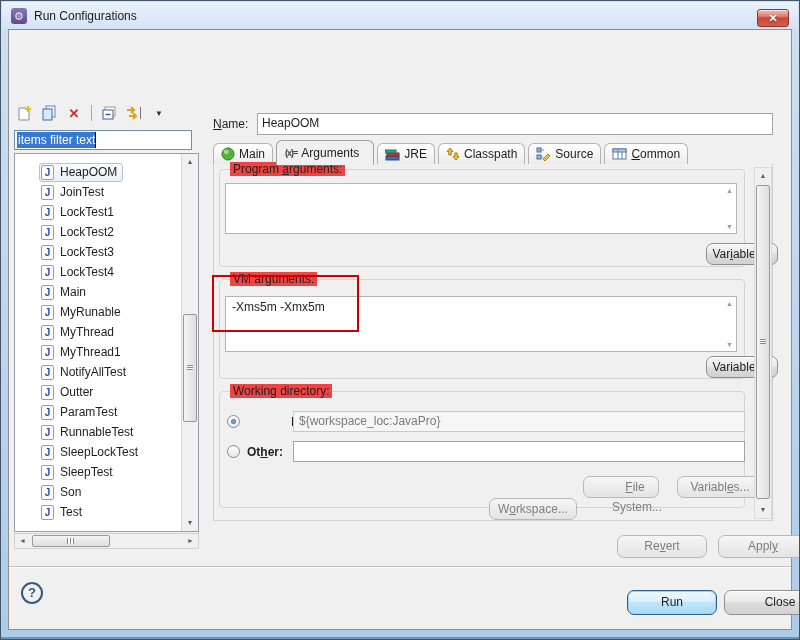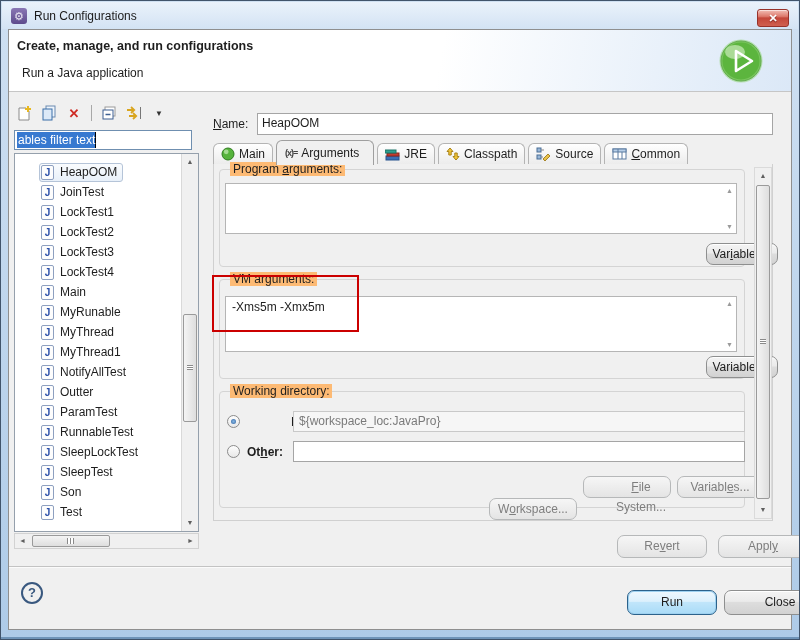--- a/index.html
+++ b/index.html
@@ -97,41 +97,41 @@
     border:1px solid #b4b4b4; border-bottom:none; border-radius:6px 6px 0 0;
     background:linear-gradient(#ffffff,#ececec); white-space:nowrap; }
   .tab.selected { height:25px; margin-bottom:-1px; background:#f0f0f0; z-index:2;
     border-color:#9f9f9f; padding:0 14px 0 8px; }
   .args-glyph { font-size:9px; font-weight:bold; color:#444; letter-spacing:-1px; }
 
   .tab-body { position:absolute; left:204px; top:134px; width:560px; height:357px;
     border:1px solid #d0d0d0; border-top:none; background:#f0f0f0; }
 
   .group { position:absolute; border:1px solid #d4d4d4; border-radius:4px; }
-  .group-label { position:absolute; top:-8px; left:10px; background:#fdba74; padding:0 3px; }
+  .group-label { position:absolute; top:-8px; left:10px; background:#ef4444; padding:0 3px; }
   .g-prog { left:210px; top:139px; width:526px; height:98px; }
   .g-vm   { left:210px; top:249px; width:526px; height:100px; }
   .g-wd   { left:210px; top:361px; width:526px; height:117px; }
 
   .textbox { position:absolute; background:#fff; border:1px solid #b5b5b5;
     padding:3px 14px 3px 6px; overflow:hidden; }
   .tb-prog { left:216px; top:153px; width:512px; height:51px; }
   .tb-vm   { left:216px; top:266px; width:512px; height:56px; }
   .mini-arrow { position:absolute; right:3px; font-size:7px; color:#9a9a9a; }
   .ma-up { top:3px; } .ma-down { bottom:3px; }
 
   .btn { position:absolute; height:22px; border:1px solid #8e8f8f; border-radius:7px;
     background:linear-gradient(#f4f4f4,#ebebeb 45%,#dddddd 50%,#d2d2d2);
     text-align:center; line-height:20px; box-shadow: inset 0 1px 0 #fff; margin-left: 33px; }
   .btn.disabled { color:#7e7e7e; border-color:#b6b8b9;
     background:linear-gradient(#f6f6f6,#ededed 50%,#e4e4e4); box-shadow:none; }
   .b-vars1 { left:664px; top:213px; width:72px; }
   .b-vars2 { left:664px; top:326px; width:72px; }
   .b-ws    { left:447px; top:468px; width:88px; }
-  .b-fs    { left:541px; top:446px; width:88px;padding-left:28px; }
+  .b-fs    { left:541px; top:446px; width:76px;padding-left:28px; }
   .b-vars3 { left:635px; top:446px; width:86px; }
   .b-revert{ left:575px; top:505px; width:90px; height:23px; }
   .b-apply { left:676px; top:505px; width:90px; height:23px; }
   .b-run   { left:585px; top:560px; width:90px; height:25px; line-height:23px;
     border:1px solid #2c628b; background:linear-gradient(#eef8fe,#dcf0fc 45%,#c0e5fa 50%,#a9dbf7);
     box-shadow: inset 0 0 0 1px #9ed1f0; }
   .b-close { left:682px; top:560px; width:112px; height:25px; line-height:23px; }
 
   .radio { position:absolute; width:13px; height:13px; border:1px solid #8a8a8a;
     border-radius:50%; background:linear-gradient(#fdfdfd,#e8e8e8); }
@@ -166,30 +166,20 @@
 <div class="window">
 
   <div class="titlebar">
     <span class="title-icon">⚙</span>
     <span class="title-text">Run Configurations</span>
   </div>
   <div class="close-btn">✕</div>
 
   <div class="client">
 
-    <div class="header">
-      <div class="header-title">Create, manage, and run configurations</div>
-      <div class="header-sub">Run a Java application</div>
-      <svg class="run-badge" viewBox="0 0 44 44">
-        <circle cx="22" cy="22" r="20" fill="#5cb53e" stroke="#2f7d1f"></circle>
-        <circle cx="22" cy="22" r="20" fill="none" stroke="#8fd477" stroke-width="3" stroke-opacity="0.55"></circle>
-        <ellipse cx="16" cy="13" rx="10" ry="7" fill="#c4e8b4" opacity="0.75"></ellipse>
-        <polygon points="17,12 33,22 17,32" fill="none" stroke="#ffffff" stroke-width="2.6" stroke-linejoin="round"></polygon>
-      </svg>
-    </div>
 
     <div class="toolbar">
       <span class="tb-icon">
         <svg width="16" height="16">
             <path d="M3 3 h7 l3 3 v9 h-10 z" fill="#fff" stroke="#8a8a8a"></path>
             <path d="M12 1 v6 M9 4 h6" stroke="#e8b820" stroke-width="2"></path>
           </svg>
       </span>
       <span class="tb-icon">
         <svg width="16" height="16">
@@ -210,21 +200,21 @@
         <svg width="17" height="16">
             <line x1="14.5" y1="2" x2="14.5" y2="14" stroke="#777"></line>
             <path d="M1 5 h7 M5 2 l3.2 3 -3.2 3" fill="none" stroke="#d9a51f" stroke-width="1.8"></path>
             <path d="M3 11 h7 M7 8 l3.2 3 -3.2 3" fill="none" stroke="#d9a51f" stroke-width="1.8"></path>
           </svg>
       </span>
       <span class="tb-icon tb-dd">▼</span>
     </div>
 
     <div class="filter-input">
-      <span class="filter-sel">ables filter text</span>
+      <span class="filter-sel">items filter text</span>
     </div>
 
     <div class="tree">
       <div class="tree-rows">
         <div class="tree-row selected">
             <span class="rowbox">
               <span class="j-icon">J</span>
               <span>HeapOOM</span>
             </span>
           </div>

